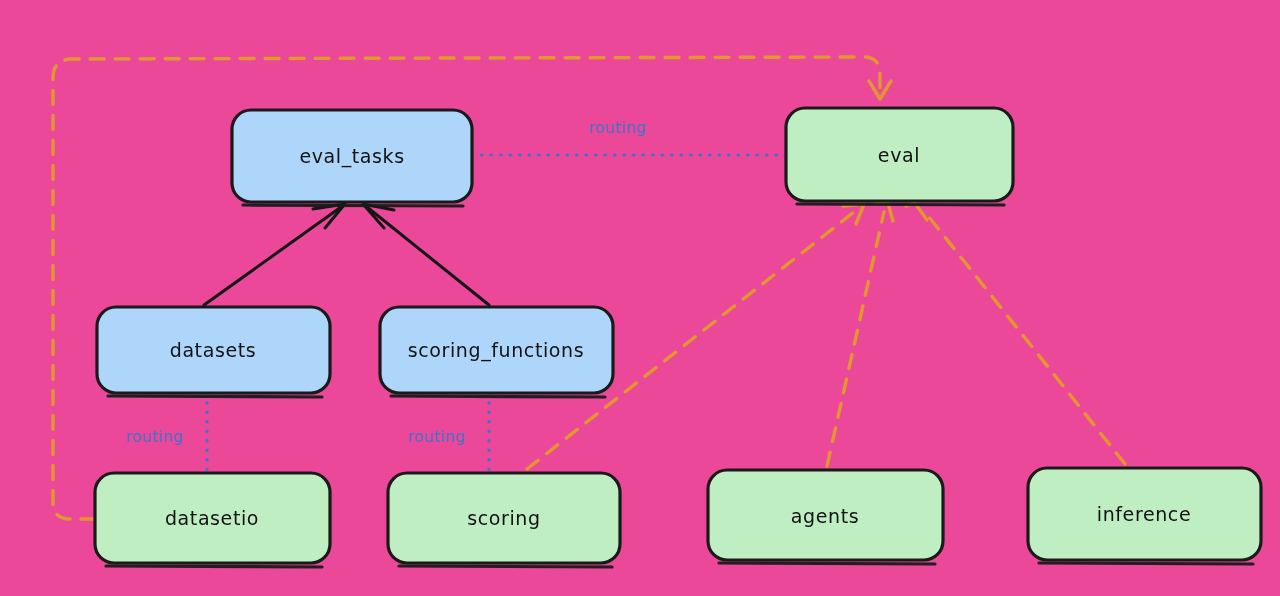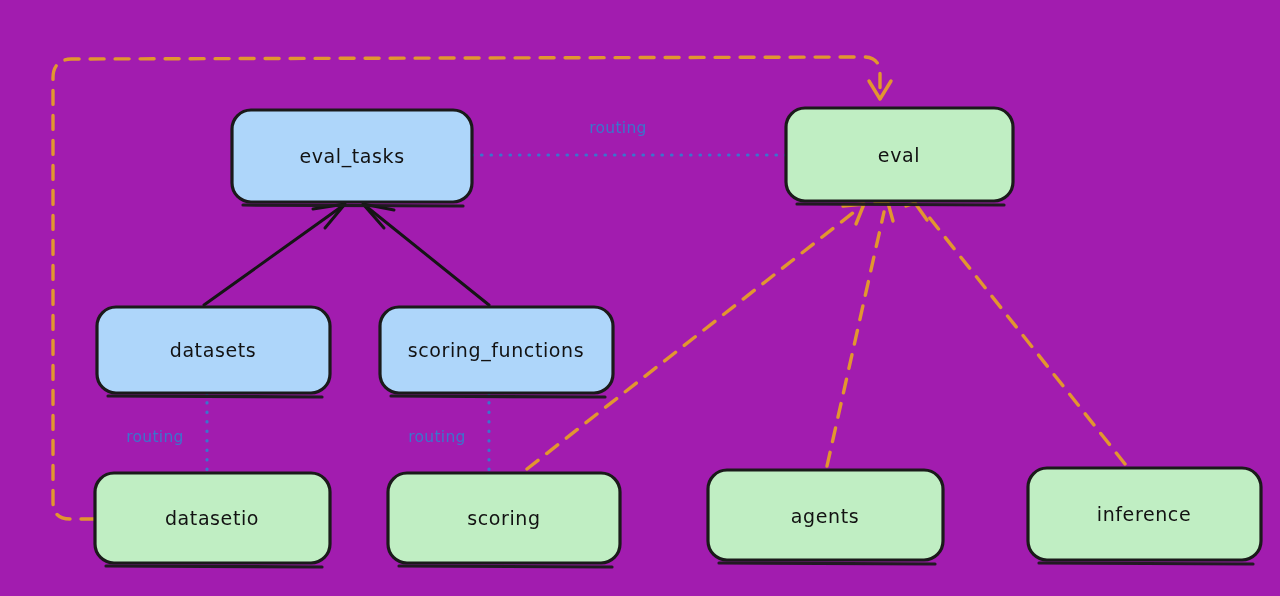--- a/index.html
+++ b/index.html
@@ -10,21 +10,21 @@
   body {
     width: 1280px;
     height: 596px;
     font-family: "DejaVu Sans", sans-serif;
     overflow: hidden;
   }
   #diagram-root {
     position: relative;
     width: 1280px;
     height: 596px;
-    background: #a21caf;
+    background: #ec4899;
   }
   svg#diagram-svg {
     display: block;
     width: 1280px;
     height: 596px;
   }
   .node-shape {
     stroke: #1a1a1a;
     stroke-width: 3.2;
     stroke-linejoin: round;

